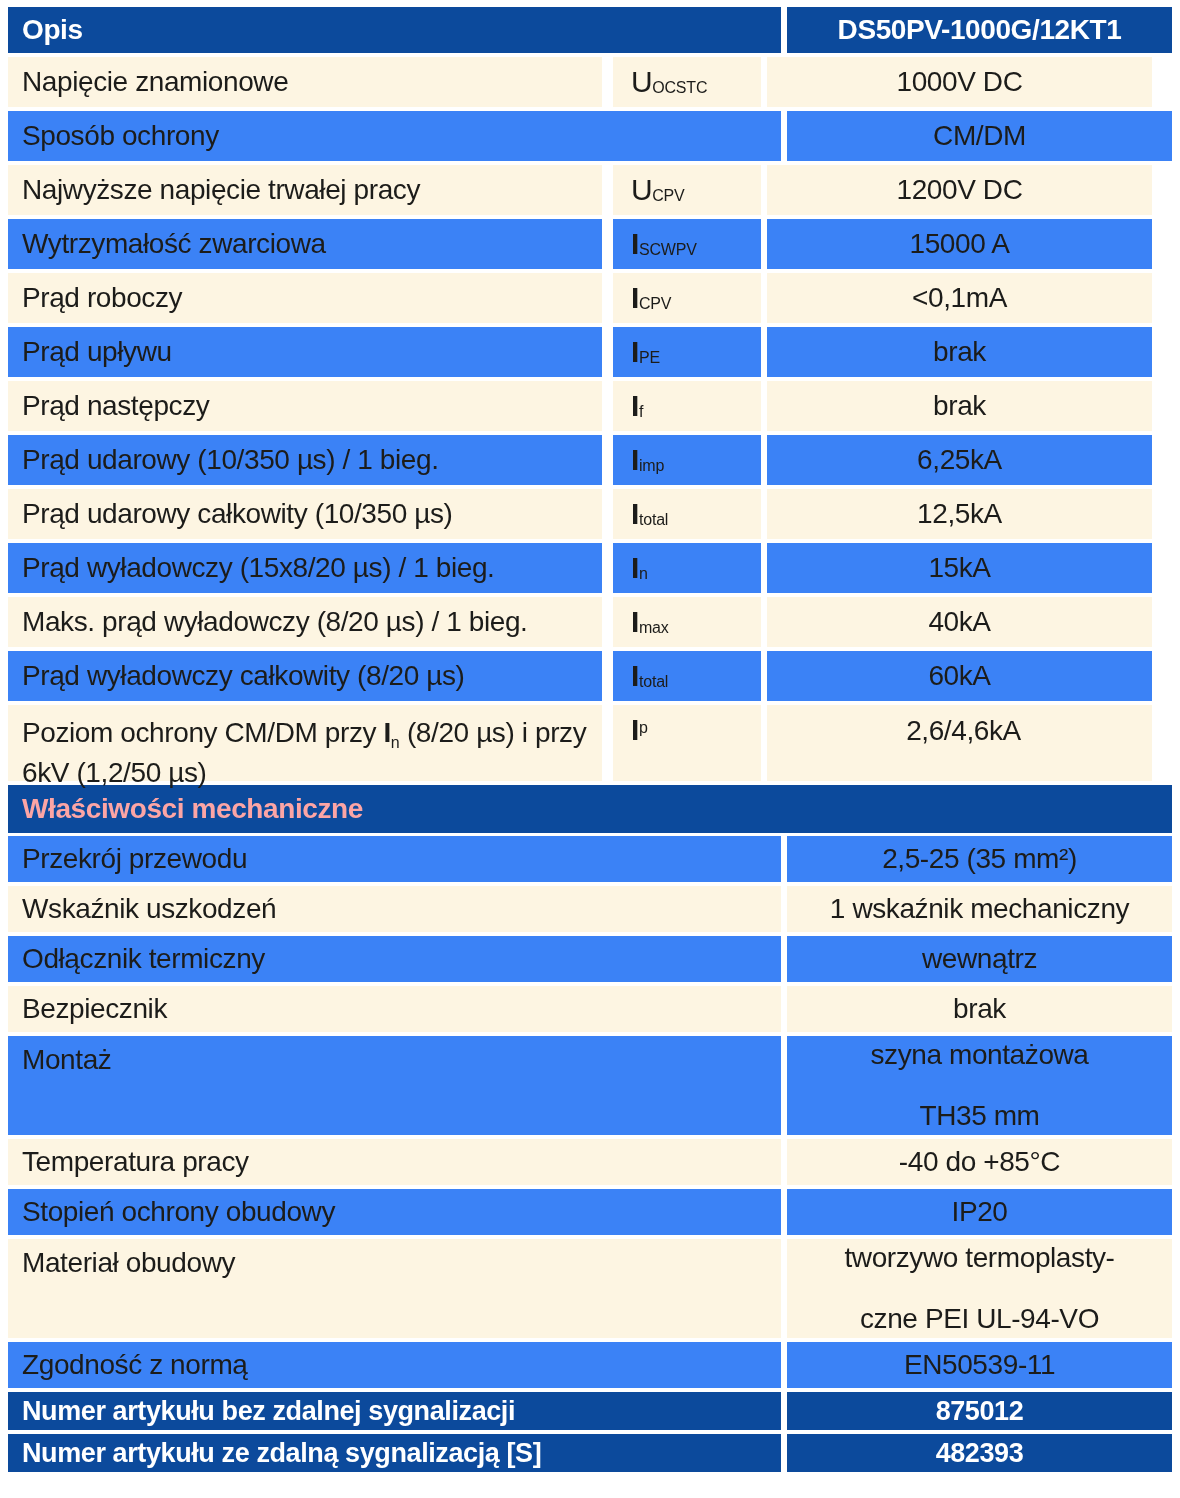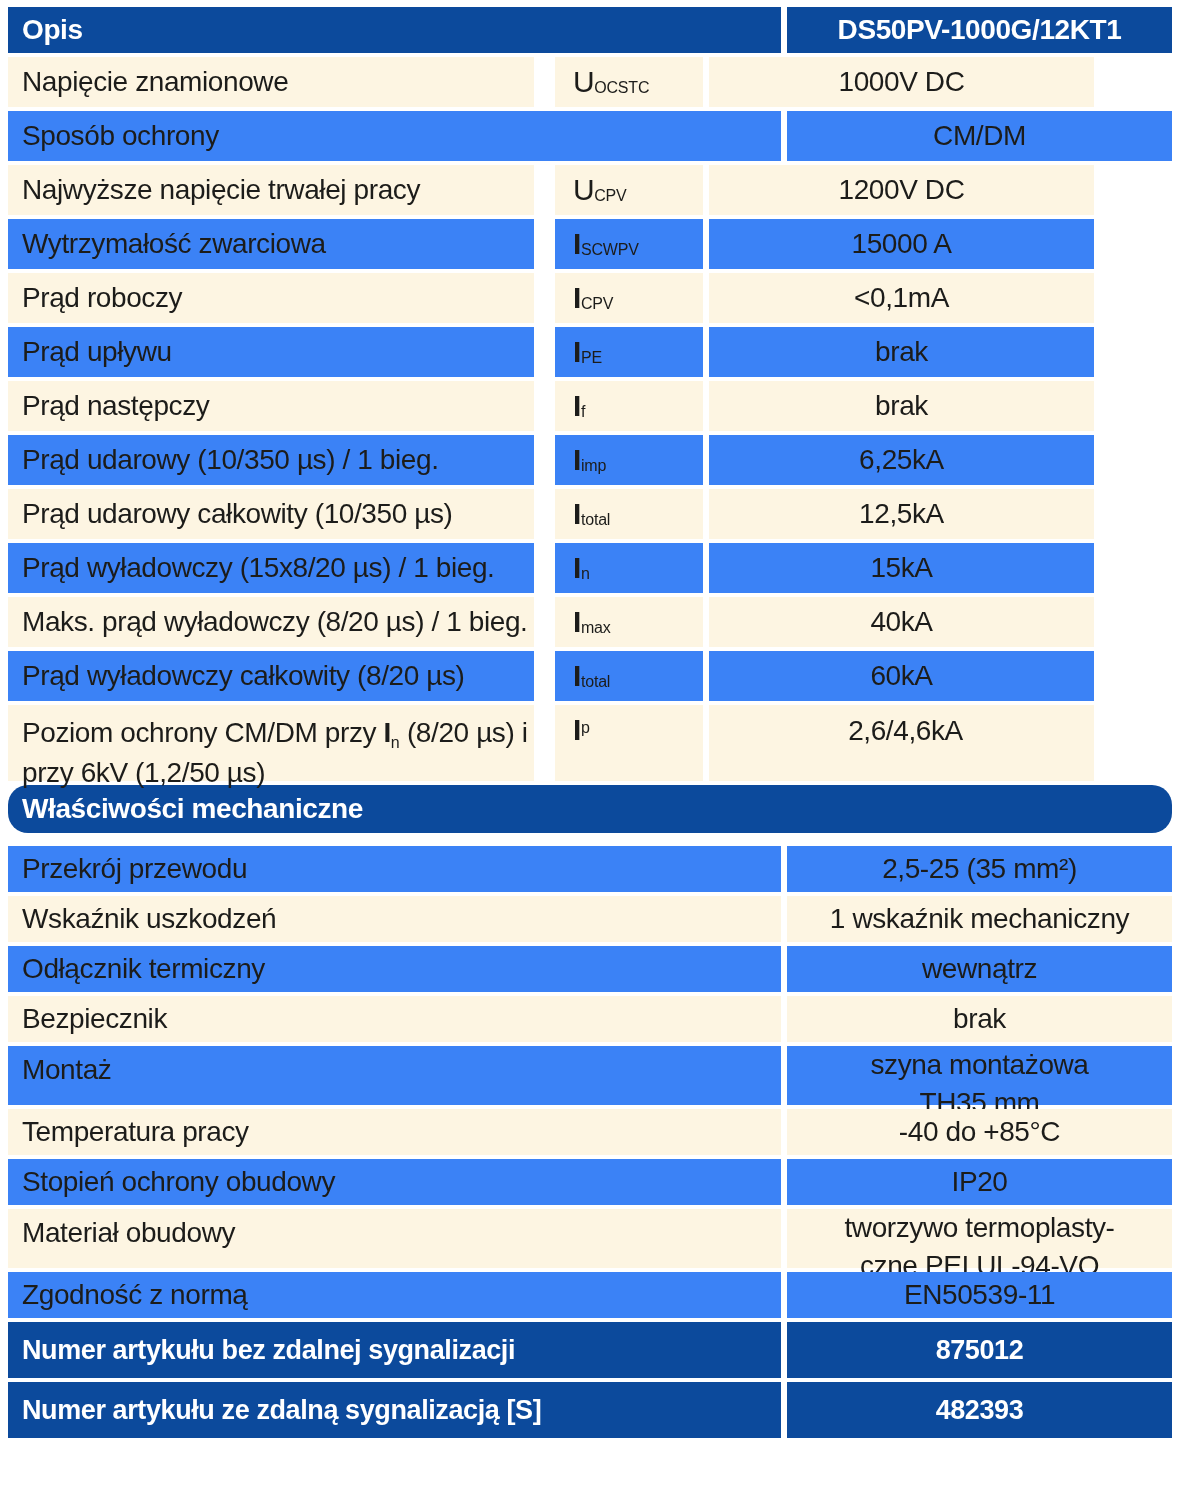--- a/index.html
+++ b/index.html
@@ -6,36 +6,36 @@
   body{
     width:1180px;height:1498px;
     font-family:"Liberation Sans", sans-serif;
     color:#1c1c1a;
     -webkit-font-smoothing:antialiased;
   }
   .table{width:1164px;margin:7px 0 0 8px;}
   .row{display:flex;margin-bottom:4px;}
   .cell{display:flex;align-items:center;box-sizing:border-box;letter-spacing:-0.4px;}
   
-  .h46{height:46px}.h50{height:50px}.h76{height:76px}.h82{height:59px}.h42{height:56px}
-  
-  .desc{width:526px;margin-right:21px;padding-left:14px;font-size:28px;}
+  .h46{height:46px}.h50{height:50px}.h76{height:76px}.h82{height:99px}.h42{height:38px}
+  
+  .desc{width:594px;margin-right:11px;padding-left:14px;font-size:28px;}
   .sym {width:148px;margin-right:6px;padding-left:18px;font-size:30px;}
   .val {width:385px;justify-content:center;text-align:center;font-size:28px;}
   .merge{width:773px;margin-right:6px;padding-left:14px;font-size:28px;}
   
   .light{background:#fdf5e2}
   .dark{background:#3b82f6}
   .blue{background:#0c4a9c;color:#ffffff;font-weight:700;}
   
   .hdr-label{font-size:28px;}
   .hdr-val{font-size:28px;}
-  .bar{width:1164px;height:48px;background:#0c4a9c;color:#ffffff;font-weight:700;
+  .bar{width:1164px;height:48px;background:#0c4a9c;color:#fca5a5;font-weight:700;
        font-size:28px;display:flex;align-items:center;padding-left:14px;
-       box-sizing:border-box;margin-bottom:13px;letter-spacing:-0.4px;border-radius:20px;}
+       box-sizing:border-box;margin-bottom:3px;letter-spacing:-0.4px;}
   .foot-label{font-size:27px;}
   .foot-val{font-size:27px;}
   
   .base{font-weight:400;}
   .bI{font-weight:700;}
   .sb{font-size:16px;position:relative;top:6px;letter-spacing:-0.2px;}
   
   .top{align-items:flex-start;padding-top:8px;}
   .wrap2{display:block;line-height:36px;padding-top:2px;}
   .val2{flex-direction:column;justify-content:space-between;line-height:38px;}

